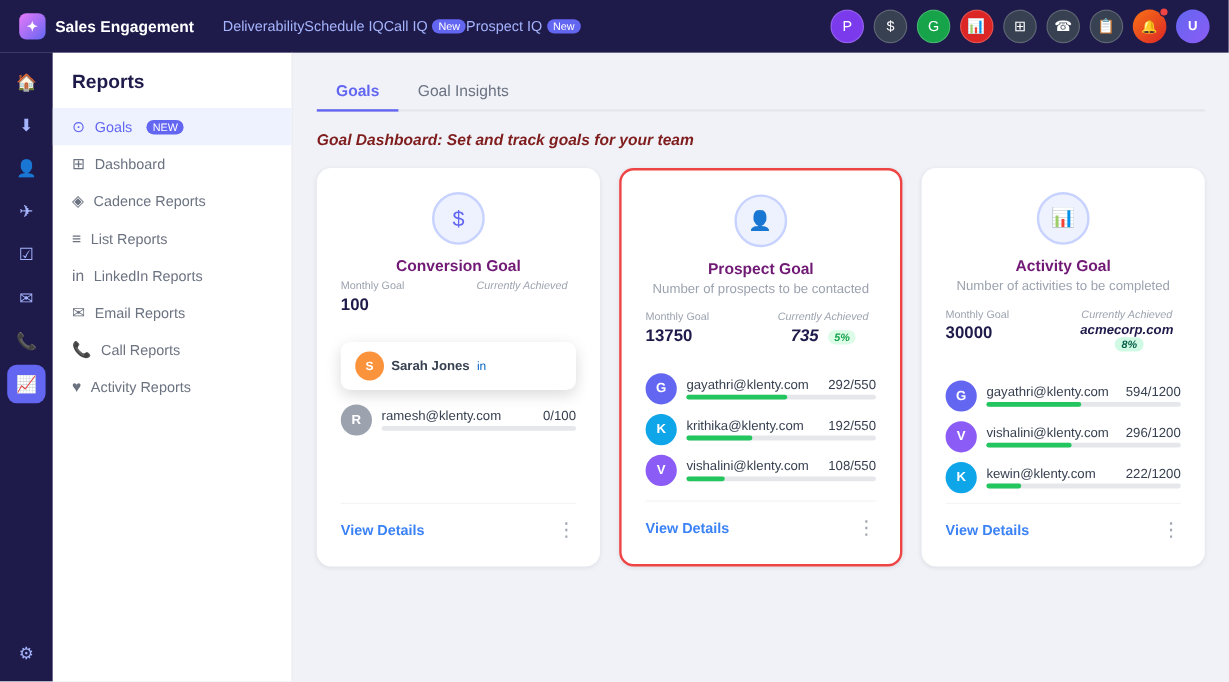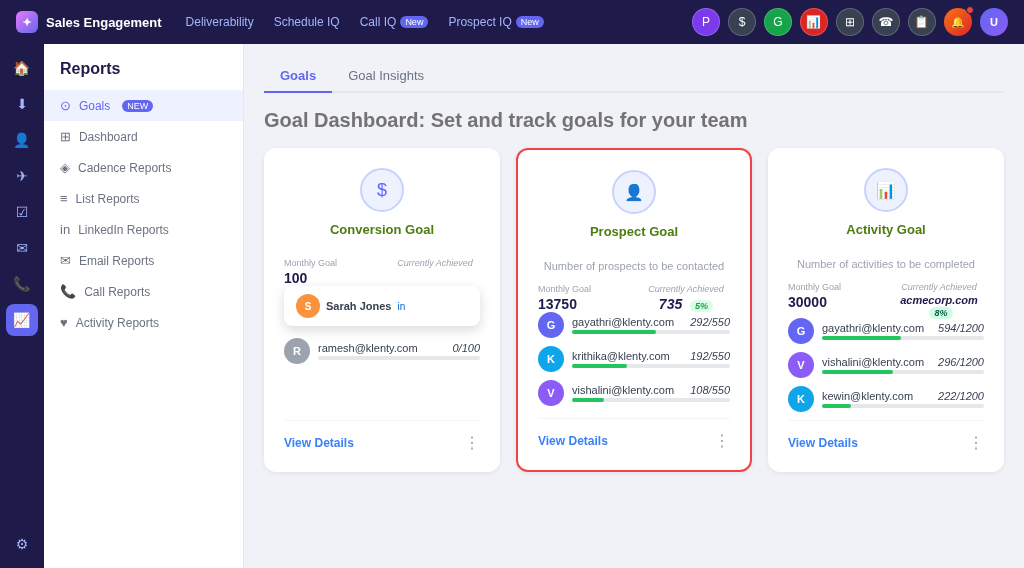--- a/index.html
+++ b/index.html
@@ -24,21 +24,21 @@
       min-width: 130px;
     }
     .logo-icon {
       width: 22px; height: 22px;
       background: linear-gradient(135deg, #e879f9, #6366f1);
       border-radius: 6px;
       display: flex; align-items: center; justify-content: center;
       color: white; font-size: 11px; font-weight: 900;
     }
     .nav-items {
-      display: flex; align-items: center; gap: 20px; flex: 1;
+      display: flex; align-items: center; flex: 1;
     }
     .nav-item {
       color: #a5b4fc; font-size: 12px; cursor: pointer; white-space: nowrap;
       display: flex; align-items: center; gap: 4px;
     }
     .nav-badge {
       background: #6366f1; color: white; font-size: 9px;
       padding: 1px 5px; border-radius: 8px;
     }
     .nav-right {
@@ -124,21 +124,21 @@
       display: flex; gap: 0; border-bottom: 2px solid #e5e7eb; margin-bottom: 16px;
     }
     .content-tab {
       padding: 8px 16px; font-size: 13px; color: #6b7280; cursor: pointer;
     }
     .content-tab.active {
       color: #6366f1; border-bottom: 2px solid #6366f1; margin-bottom: -2px; font-weight: 600;
     }
 
     .page-title {
-      font-size: 20px; font-weight: 700; color: #737373; margin-bottom: 16px;
+      font-size: 13px; font-weight: 700; color: #7f1d1d; margin-bottom: 16px; font-style: italic;
     }
 
     
     .goals-grid {
       display: grid; grid-template-columns: 1fr 1fr 1fr; gap: 16px;
     }
 
     .goal-card {
       background: white; border-radius: 12px; padding: 20px;
       box-shadow: 0 1px 4px rgba(0,0,0,0.08);
@@ -148,27 +148,27 @@
       border: 2px solid #ef4444;
     }
 
     .goal-card-icon {
       width: 44px; height: 44px; border-radius: 50%;
       background: #eef2ff; border: 2px solid #c7d2fe;
       display: flex; align-items: center; justify-content: center;
       font-size: 18px; margin: 0 auto 10px; color: #6366f1;
     }
     .goal-card-title {
-      font-size: 13px; font-weight: 700; color: #4d7c0f; text-align: center; margin-bottom: 21px;
+      font-size: 13px; font-weight: 700; color: #701a75; text-align: center; margin-bottom: 4px;
     }
     .goal-card-desc {
       font-size: 11px; color: #9ca3af; text-align: center; margin-bottom: 12px;
     }
     .goal-metrics {
-      display: flex; gap: 16px; margin-bottom: 0;
+      display: flex; gap: 16px; margin-bottom: 24px;
     }
     .goal-metric {
       flex: 1;
     }
     .goal-metric-label {
       font-size: 9px; color: #9ca3af; margin-bottom: 2px;
     }
     .goal-metric-value {
       font-size: 14px; font-weight: 700; color: #1e1b4b;
     }
@@ -184,21 +184,21 @@
     }
     .user-avatar {
       width: 26px; height: 26px; border-radius: 50%;
       display: flex; align-items: center; justify-content: center;
       font-size: 11px; font-weight: 600; color: white; flex-shrink: 0;
     }
     .user-email {
       flex: 1; font-size: 11px; color: #374151;
     }
     .user-progress-text {
-      font-size: 11px; color: #374151; white-space: nowrap; font-style: italic;
+      font-size: 11px; color: #374151; white-space: nowrap;
     }
     .progress-bar-wrap {
       height: 4px; background: #e5e7eb; border-radius: 2px; margin-top: 2px;
     }
     .progress-bar-fill {
       height: 100%; background: #22c55e; border-radius: 2px;
     }
 
     .card-footer {
       display: flex; align-items: center; justify-content: space-between;

